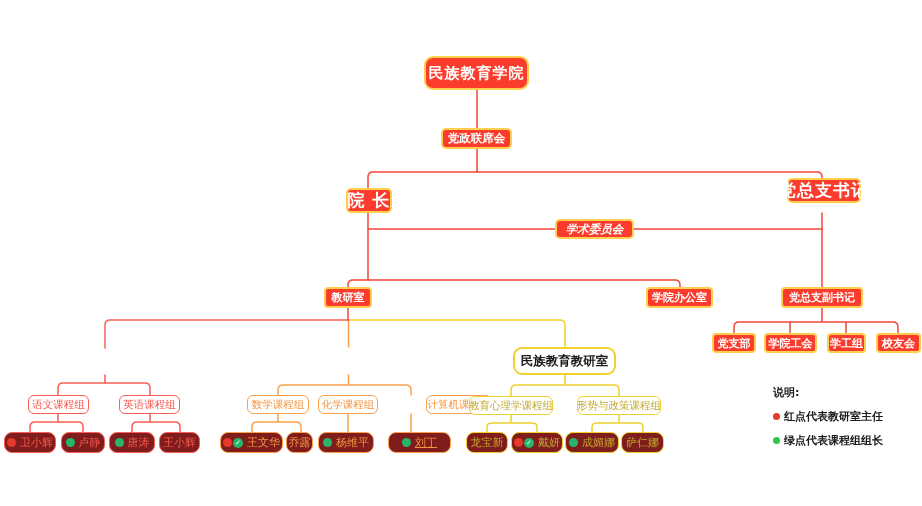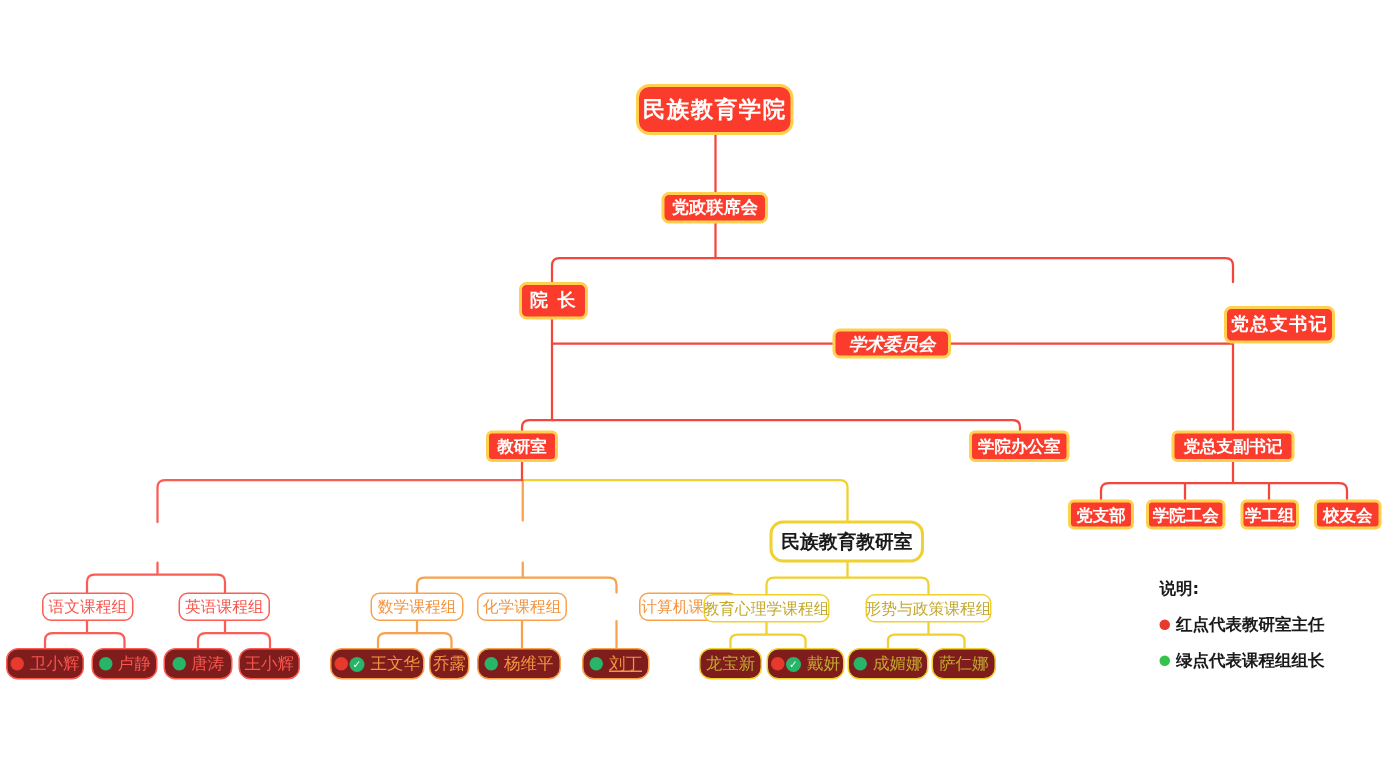--- a/index.html
+++ b/index.html
@@ -7,21 +7,21 @@
     position:relative;width:922px;height:506px;background:#ffffff;overflow:hidden;
     font-family:"DejaVu Sans","Liberation Sans",sans-serif;
   }
   #wires{position:absolute;left:0;top:0;width:922px;height:506px;}
   .node{position:absolute;box-sizing:border-box;display:flex;align-items:center;justify-content:center;
         white-space:nowrap;background:#fff;}
   
   .filled{background:#fb3c2c;border:2px solid #ffcf4d;border-radius:6px;color:#ffffff;font-weight:bold;}
   .root{border-radius:9px;font-size:15px;letter-spacing:1px;border-width:2.5px;}
   .lv1{font-size:11.5px;border-radius:5px;}
-  .lv2{font-size:12px;border-radius:5px;letter-spacing:1px;}
+  .lv2{font-size:17px;border-radius:5px;letter-spacing:1px;}
   .lv3{font-size:11px;border-radius:4px;}
   .lv4{font-size:11px;border-radius:4px;}
   
   .dept{font-size:12.5px;font-weight:bold;color:#1a1a1a;border-radius:9px;background:#fff;}
   .dept.red{border:2px solid #fa5d55;}
   .dept.orange{border:2px solid #f9a14d;}
   .dept.yellow{border:2px solid #f0d12f;}
   
   .group{font-size:10.5px;border-radius:6px;background:#fff;}
   .group.red{border:1.5px solid #fa5d55;color:#f8564e;}
@@ -86,21 +86,21 @@
       </g>
     </g>
   </svg>
 
   <div class="node filled root" style="left:424px;top:56px;width:105px;height:34px;">民族教育学院</div>
 
   <div class="node filled lv1" style="left:441px;top:128px;width:71px;height:21px;">党政联席会</div>
 
   <div class="node filled lv2" style="left:346px;top:188px;width:46px;height:25px;">院 长</div>
 
-  <div class="node filled lv2" style="left:787px;top:204px;width:74px;height:25px;margin-left:29px;">党总支书记</div>
+  <div class="node filled lv2" style="left:787px;top:178px;width:74px;height:25px;">党总支书记</div>
 
   <div class="node filled lv1" style="left:555px;top:219px;width:79px;height:20px;font-style:italic;">学术委员会</div>
 
   <div class="node filled lv3" style="left:324px;top:287px;width:48px;height:21px;">教研室</div>
 
   <div class="node filled lv3" style="left:646px;top:287px;width:67px;height:21px;">学院办公室</div>
 
   <div class="node filled lv3" style="left:781px;top:287px;width:82px;height:21px;">党总支副书记</div>
 
   <div class="node filled lv4" style="left:712px;top:333px;width:44px;height:20px;">党支部</div>
@@ -139,21 +139,21 @@
     <span class="dot green check">✓</span>
     <span>王文华</span>
   </div>
   <div class="node leaf orange" style="left:286px;top:432px;width:27px;height:21px;">
     <span>乔露</span>
   </div>
   <div class="node leaf orange" style="left:318px;top:432px;width:56px;height:21px;">
     <span class="dot green"></span>
     <span>杨维平</span>
   </div>
-  <div class="node leaf orange" style="left:388px;top:432px;width:45px;height:21px;text-decoration:underline;">
+  <div class="node leaf orange" style="left:388px;top:432px;width:63px;height:21px;text-decoration:underline;">
     <span class="dot green"></span>
     <span>刘丁</span>
   </div>
 
   <div class="node leaf yellow" style="left:466px;top:432px;width:42px;height:21px;">
     <span>龙宝新</span>
   </div>
   <div class="node leaf yellow" style="left:511px;top:432px;width:52px;height:21px;">
     <span class="dot red"></span>
     <span class="dot green check">✓</span>

